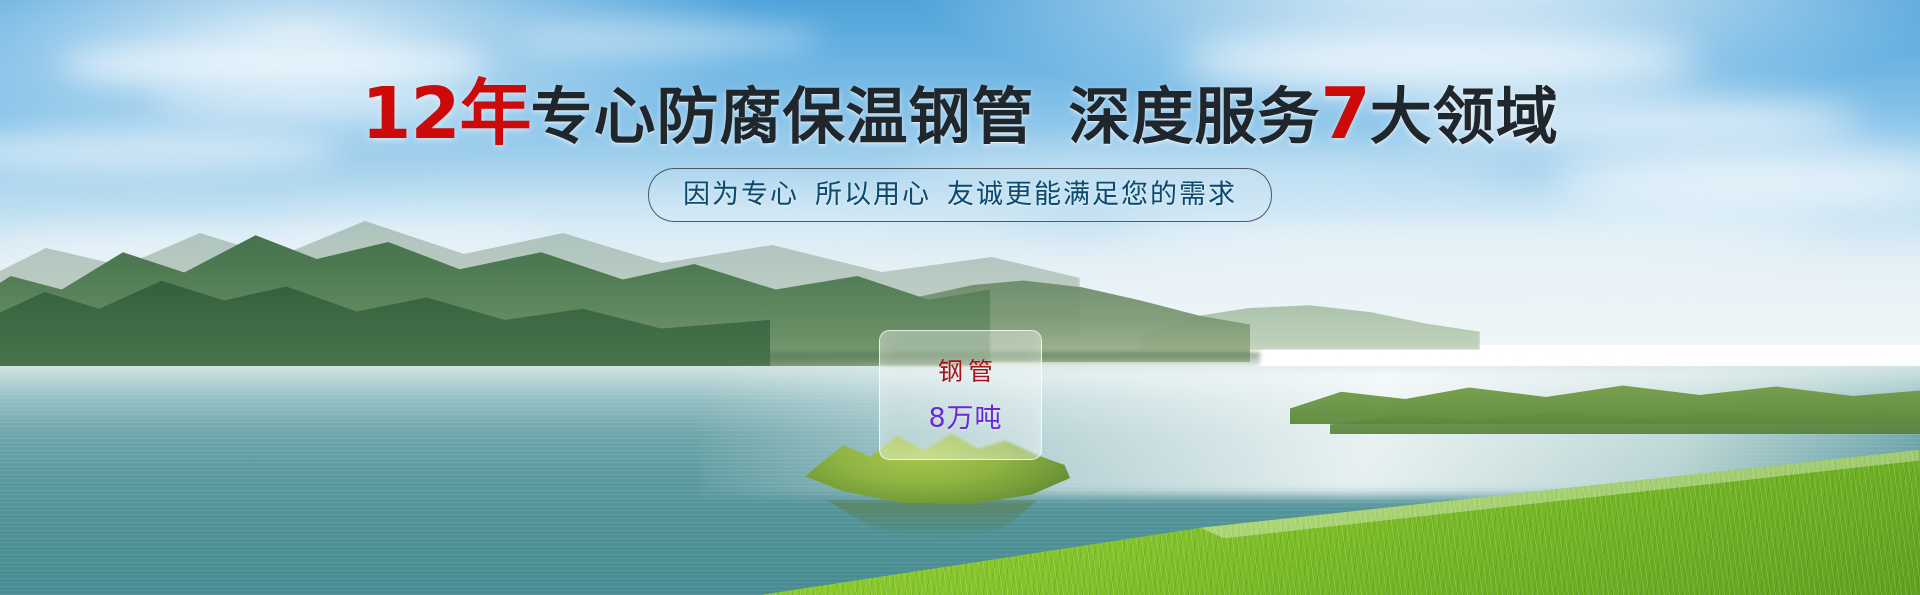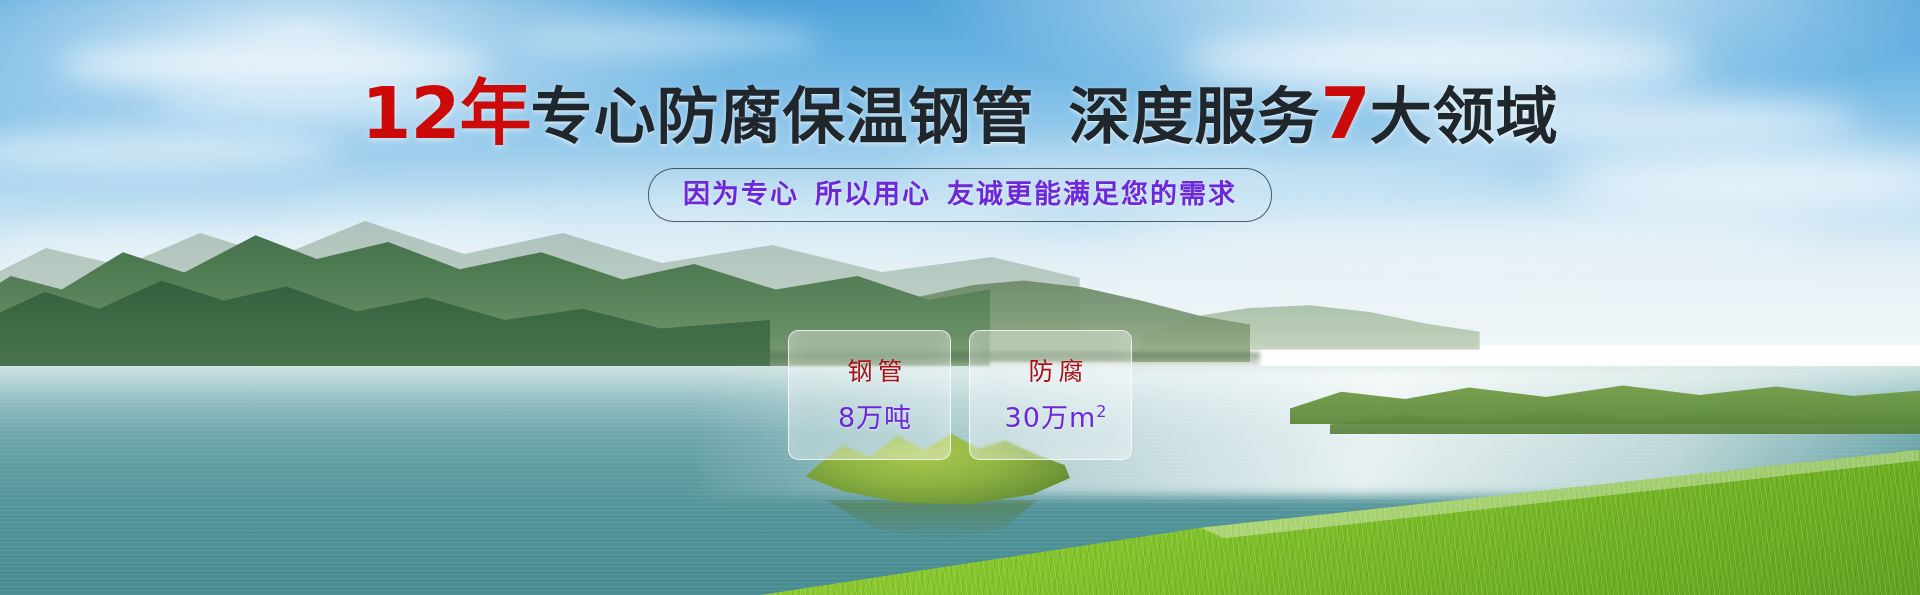--- a/index.html
+++ b/index.html
@@ -174,26 +174,25 @@
   .subtitle-wrap{
     position:absolute;left:0;top:168px;width:1920px;
     display:flex;justify-content:center;
   }
   .subtitle{
     border:1px solid rgba(35,45,50,.75);
     border-radius:26px;
     padding:10px 34px 12px;
     font-size:27px;
     line-height:30px;
-    color:#6d28d9;
+    color:#0c4a6e;
     letter-spacing:2px;
     white-space:nowrap;
     background:rgba(255,255,255,0.06);
     text-shadow:0 1px 3px rgba(255,255,255,.6);
-    font-weight:bold;
   }
   .subtitle .sp{display:inline-block;width:16px;}
 
   .cards{
     position:absolute;left:0;top:330px;width:1920px;
     display:flex;justify-content:center;gap:18px;
   }
   .card{
     width:150px;height:128px;
     border:1px solid rgba(255,255,255,.78);
@@ -277,23 +276,17 @@
 
     <div class="cards">
 
       <div class="card">
         <div class="card-label">钢管</div>
         <div class="card-value">
           <span>8万吨</span><sup></sup>
         </div>
       </div>
 
-      <div class="card">
-        <div class="card-label">防腐</div>
-        <div class="card-value">
-          <span>30万m</span><sup>2</sup>
-        </div>
-      </div>
 
 
     </div>
   </div>
 </div>
 
 </body></html>

